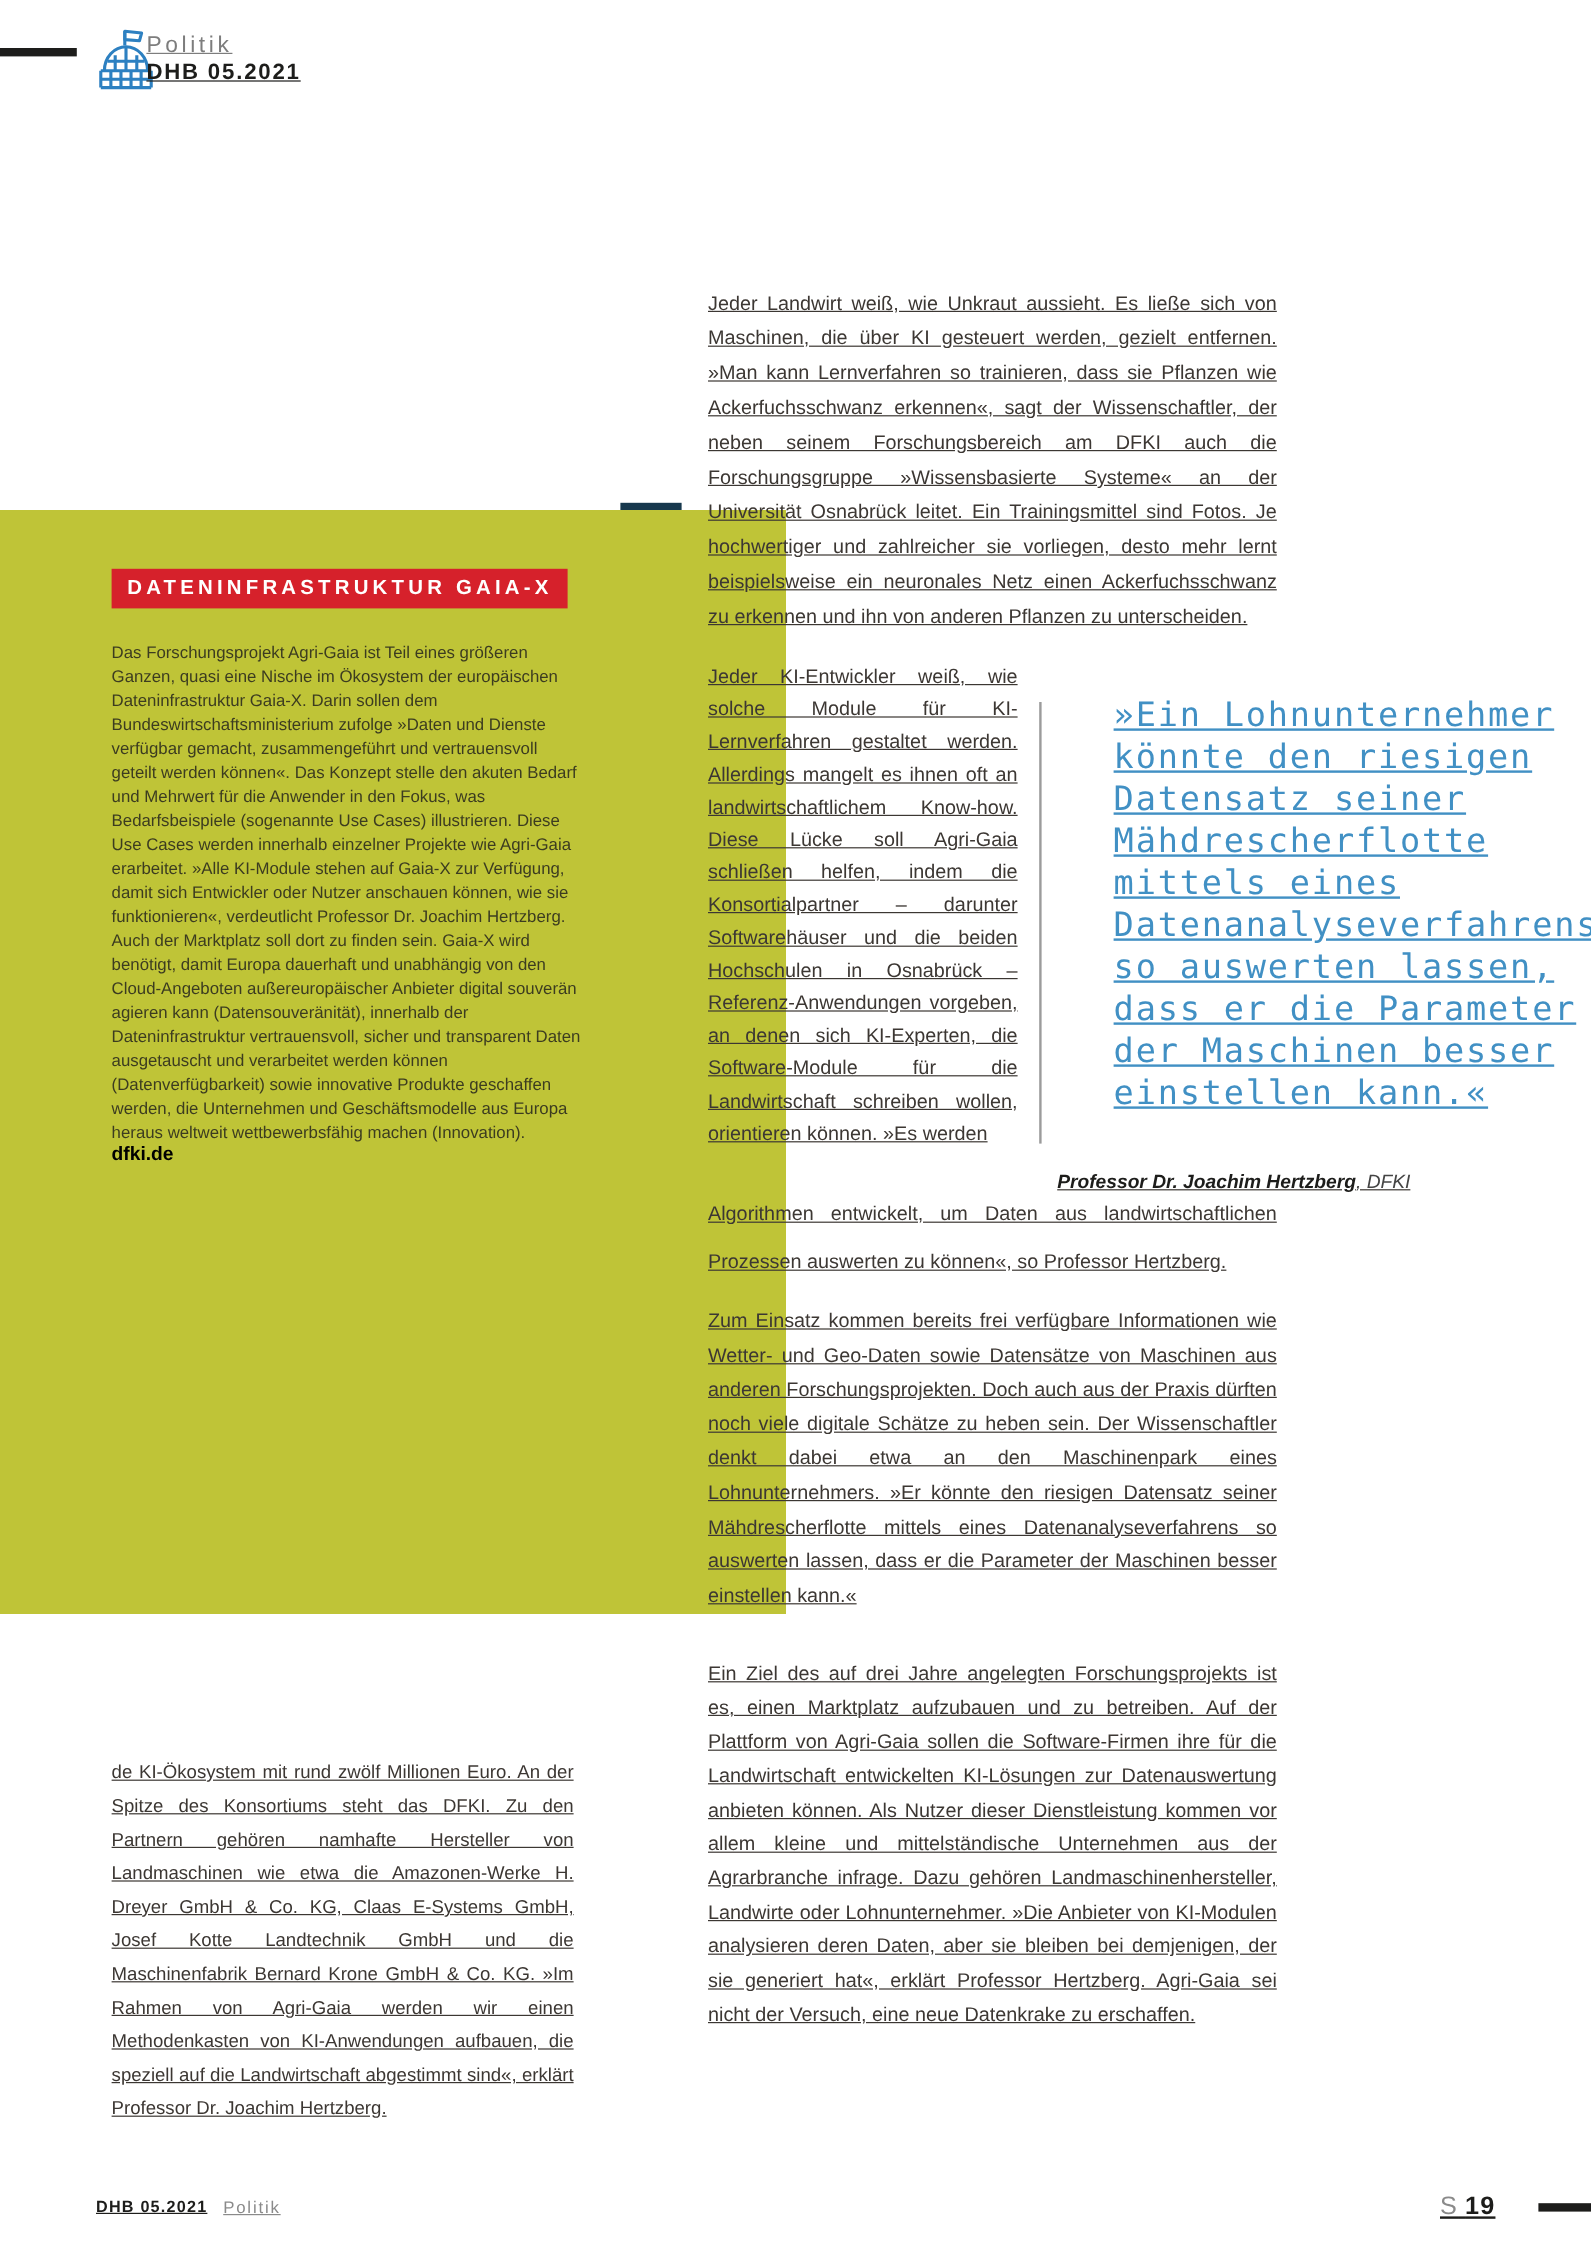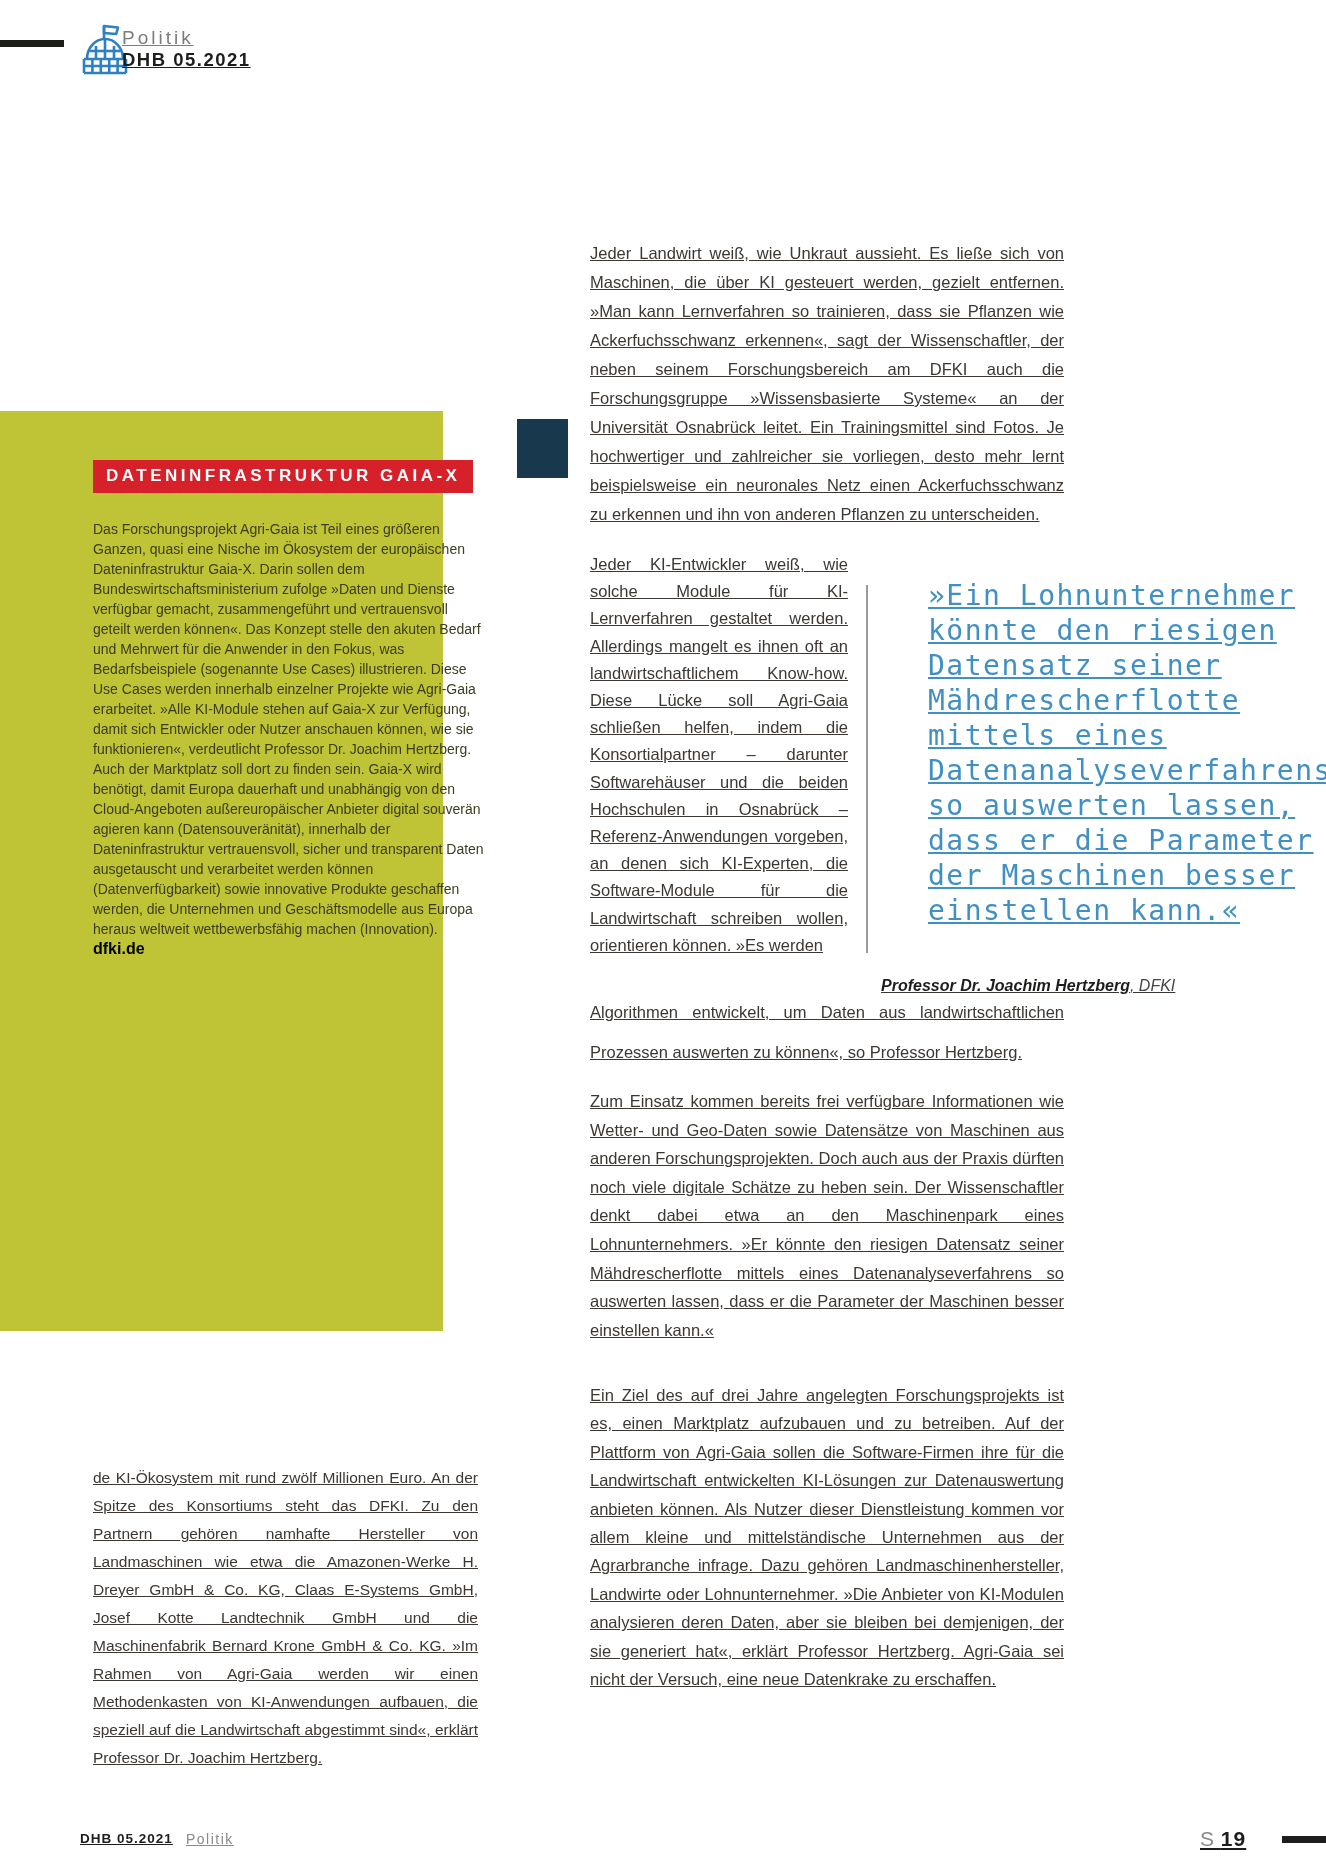--- a/index.html
+++ b/index.html
@@ -7,21 +7,21 @@
   .abs{position:absolute;margin:0;text-decoration:underline;}
 
   
   .top-rule{left:0;top:40px;width:64px;height:7px;background:#1d1d1b;}
   .brand-icon{left:80px;top:23px;width:50px;height:52px;}
   .section-label{left:122px;top:27px;font-size:19px;letter-spacing:3px;color:#7d7d7d;}
   .issue-label{left:122px;top:49px;font-size:18.5px;font-weight:bold;letter-spacing:1.5px;color:#1d1d1b;}
 
   
   .navy-corner{left:517px;top:419px;width:51px;height:59px;background:#17384d;}
-  .infobox{left:0;top:411px;width:443px;height:920px;background:#bfc437;}
+  .infobox{left:0;top:425px;width:655px;height:920px;background:#bfc437;}
   .infobox-label{position:absolute;left:93px;top:49px;display:inline-block;background:#d6212b;color:#ffffff;
     font-size:17px;font-weight:bold;letter-spacing:3.5px;padding:6px 13px 7px 13px;white-space:nowrap;}
   .infobox-textwrap{position:absolute;left:93px;top:108px;width:392px;}
   .infobox-body{margin:0;font-size:14px;line-height:20px;color:#3c3c20;text-align:left;}
   .infobox-link{font-size:16px;font-weight:bold;color:#000000;margin-top:1px;cursor:pointer;}
 
   
   .para{font-size:16.5px;line-height:29px;text-align:justify;color:#3c3733;}
   .p-intro{left:590px;top:239px;width:474px;}
   .p-midcol{left:590px;top:551px;width:258px;font-size:16.5px;line-height:27.2px;}

